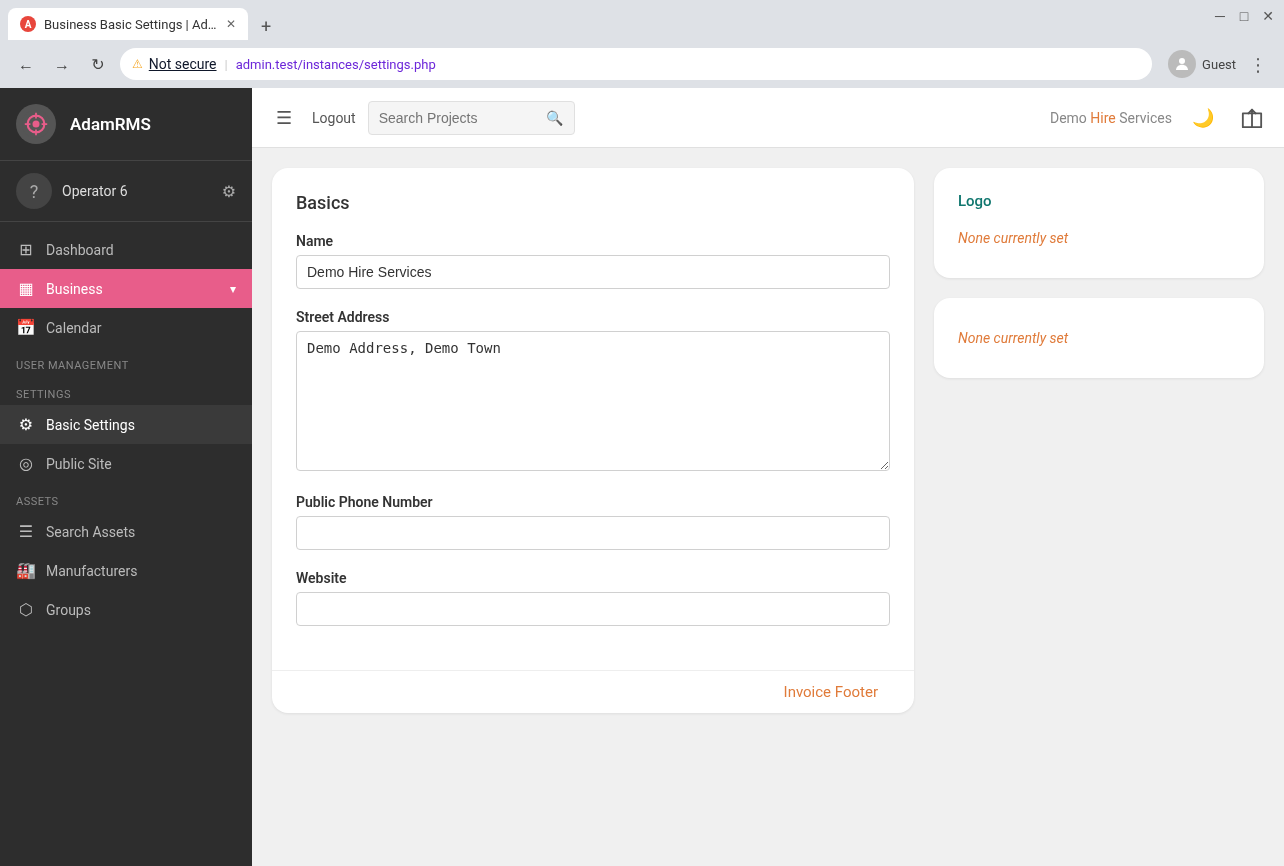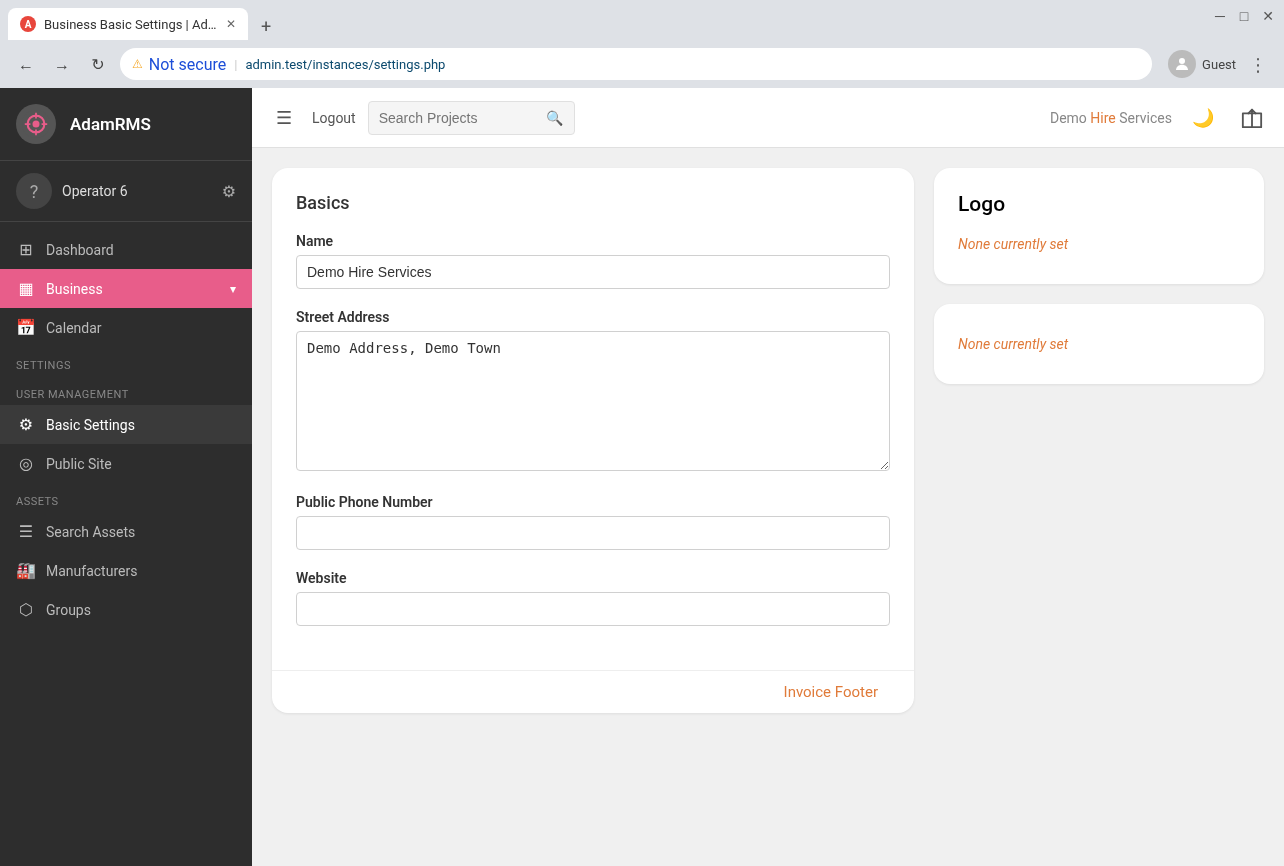--- a/index.html
+++ b/index.html
@@ -12,22 +12,22 @@
     .browser-tab .tab-favicon { width: 16px; height: 16px; background: #e8463c; border-radius: 50%; display: flex; align-items: center; justify-content: center; color: white; font-size: 10px; font-weight: bold; flex-shrink: 0; }
     .browser-tab .tab-title { flex: 1; overflow: hidden; text-overflow: ellipsis; white-space: nowrap; }
     .browser-tab .tab-close { color: #666; font-size: 12px; cursor: pointer; }
     .new-tab-btn { width: 28px; height: 28px; display: flex; align-items: center; justify-content: center; border-radius: 50%; color: #555; font-size: 18px; cursor: pointer; margin-left: 4px; }
     .window-controls { position: absolute; top: 8px; right: 8px; display: flex; gap: 8px; }
     .win-btn { width: 16px; height: 16px; display: flex; align-items: center; justify-content: center; cursor: pointer; color: #555; font-size: 14px; }
     .address-bar-row { background: #dee1e6; height: 48px; display: flex; align-items: center; padding: 0 12px; gap: 8px; position: relative; }
     .nav-btn { width: 28px; height: 28px; display: flex; align-items: center; justify-content: center; border-radius: 50%; color: #444; font-size: 16px; cursor: pointer; }
     .address-bar { flex: 1; background: white; border-radius: 20px; height: 32px; display: flex; align-items: center; padding: 0 12px; gap: 6px; font-size: 13px; }
     .address-bar .lock-icon { color: #f5a623; font-size: 12px; }
-    .address-bar .not-secure { color: #1d4ed8; font-size: 16px; }
-    .address-bar .url-text { color: #0c4a6e; }
+    .address-bar .not-secure { color: #0f172a; font-size: 14px; text-decoration: underline; }
+    .address-bar .url-text { color: #6d28d9; }
     .profile-area { display: flex; align-items: center; gap: 6px; margin-left: 8px; color: #444; font-size: 13px; cursor: pointer; }
     .profile-icon { width: 28px; height: 28px; background: #bbb; border-radius: 50%; display: flex; align-items: center; justify-content: center; color: white; font-size: 14px; }
     .more-btn { width: 28px; height: 28px; display: flex; align-items: center; justify-content: center; color: #555; font-size: 18px; cursor: pointer; }
 
     
     .app { display: flex; height: calc(866px - 88px); }
 
     
     .sidebar { width: 252px; background: #2d2d2d; color: #ccc; flex-shrink: 0; overflow-y: auto; display: flex; flex-direction: column; }
     .sidebar-logo { display: flex; align-items: center; gap: 14px; padding: 16px; border-bottom: 1px solid #444; }
@@ -63,21 +63,21 @@
 
     
     .main-content { flex: 1; overflow-y: auto; background: #f0f0f0; padding: 20px; }
     .content-grid { display: grid; grid-template-columns: 1fr 330px; gap: 20px; }
 
     
     .card { background: #fff; border-radius: 16px; box-shadow: 0 1px 3px rgba(0,0,0,0.08); overflow: hidden; }
     .card-body { padding: 24px; }
     .card-title { font-size: 18px; color: #333; font-weight: 500; margin-bottom: 20px; }
     .right-col { display: flex; flex-direction: column; gap: 20px; }
-    .right-card-title { font-size: 21px; color: #000000; font-weight: 500; margin-bottom: 12px; }
+    .right-card-title { font-size: 15px; color: #0f766e; font-weight: 500; margin-bottom: 12px; }
 
     .form-group { margin-bottom: 20px; }
     .form-label { font-size: 14px; font-weight: 600; color: #333; margin-bottom: 6px; display: block; }
     .form-control { width: 100%; border: 1px solid #d0d0d0; border-radius: 4px; padding: 8px 10px; font-size: 14px; color: #333; outline: none; transition: border-color 0.15s; }
     textarea.form-control { resize: vertical; min-height: 140px; }
 
     .none-set { color: #e07b3a; font-style: italic; font-size: 14px; padding: 8px 0; }
 
     .scrollbar-visible::-webkit-scrollbar { width: 6px; }
     .scrollbar-visible::-webkit-scrollbar-thumb { background: #ccc; border-radius: 3px; }
@@ -156,23 +156,23 @@
       <div class="sidebar-item active">
         <span class="item-icon">▦</span>
         <span class="item-label">Business</span>
         <span class="chevron">▾</span>
       </div>
       <div class="sidebar-item">
         <span class="item-icon">📅</span>
         <span class="item-label">Calendar</span>
       </div>
 
+      <div class="sidebar-section-label">USER MANAGEMENT</div>
+
       <div class="sidebar-section-label">SETTINGS</div>
-
-      <div class="sidebar-section-label">USER MANAGEMENT</div>
       <div class="sidebar-item" style="background:#3a3a3a; color:#fff;">
         <span class="item-icon">⚙</span>
         <span class="item-label">Basic Settings</span>
       </div>
       <div class="sidebar-item">
         <span class="item-icon">◎</span>
         <span class="item-label">Public Site</span>
       </div>
 
       <div class="sidebar-section-label">ASSETS</div>

